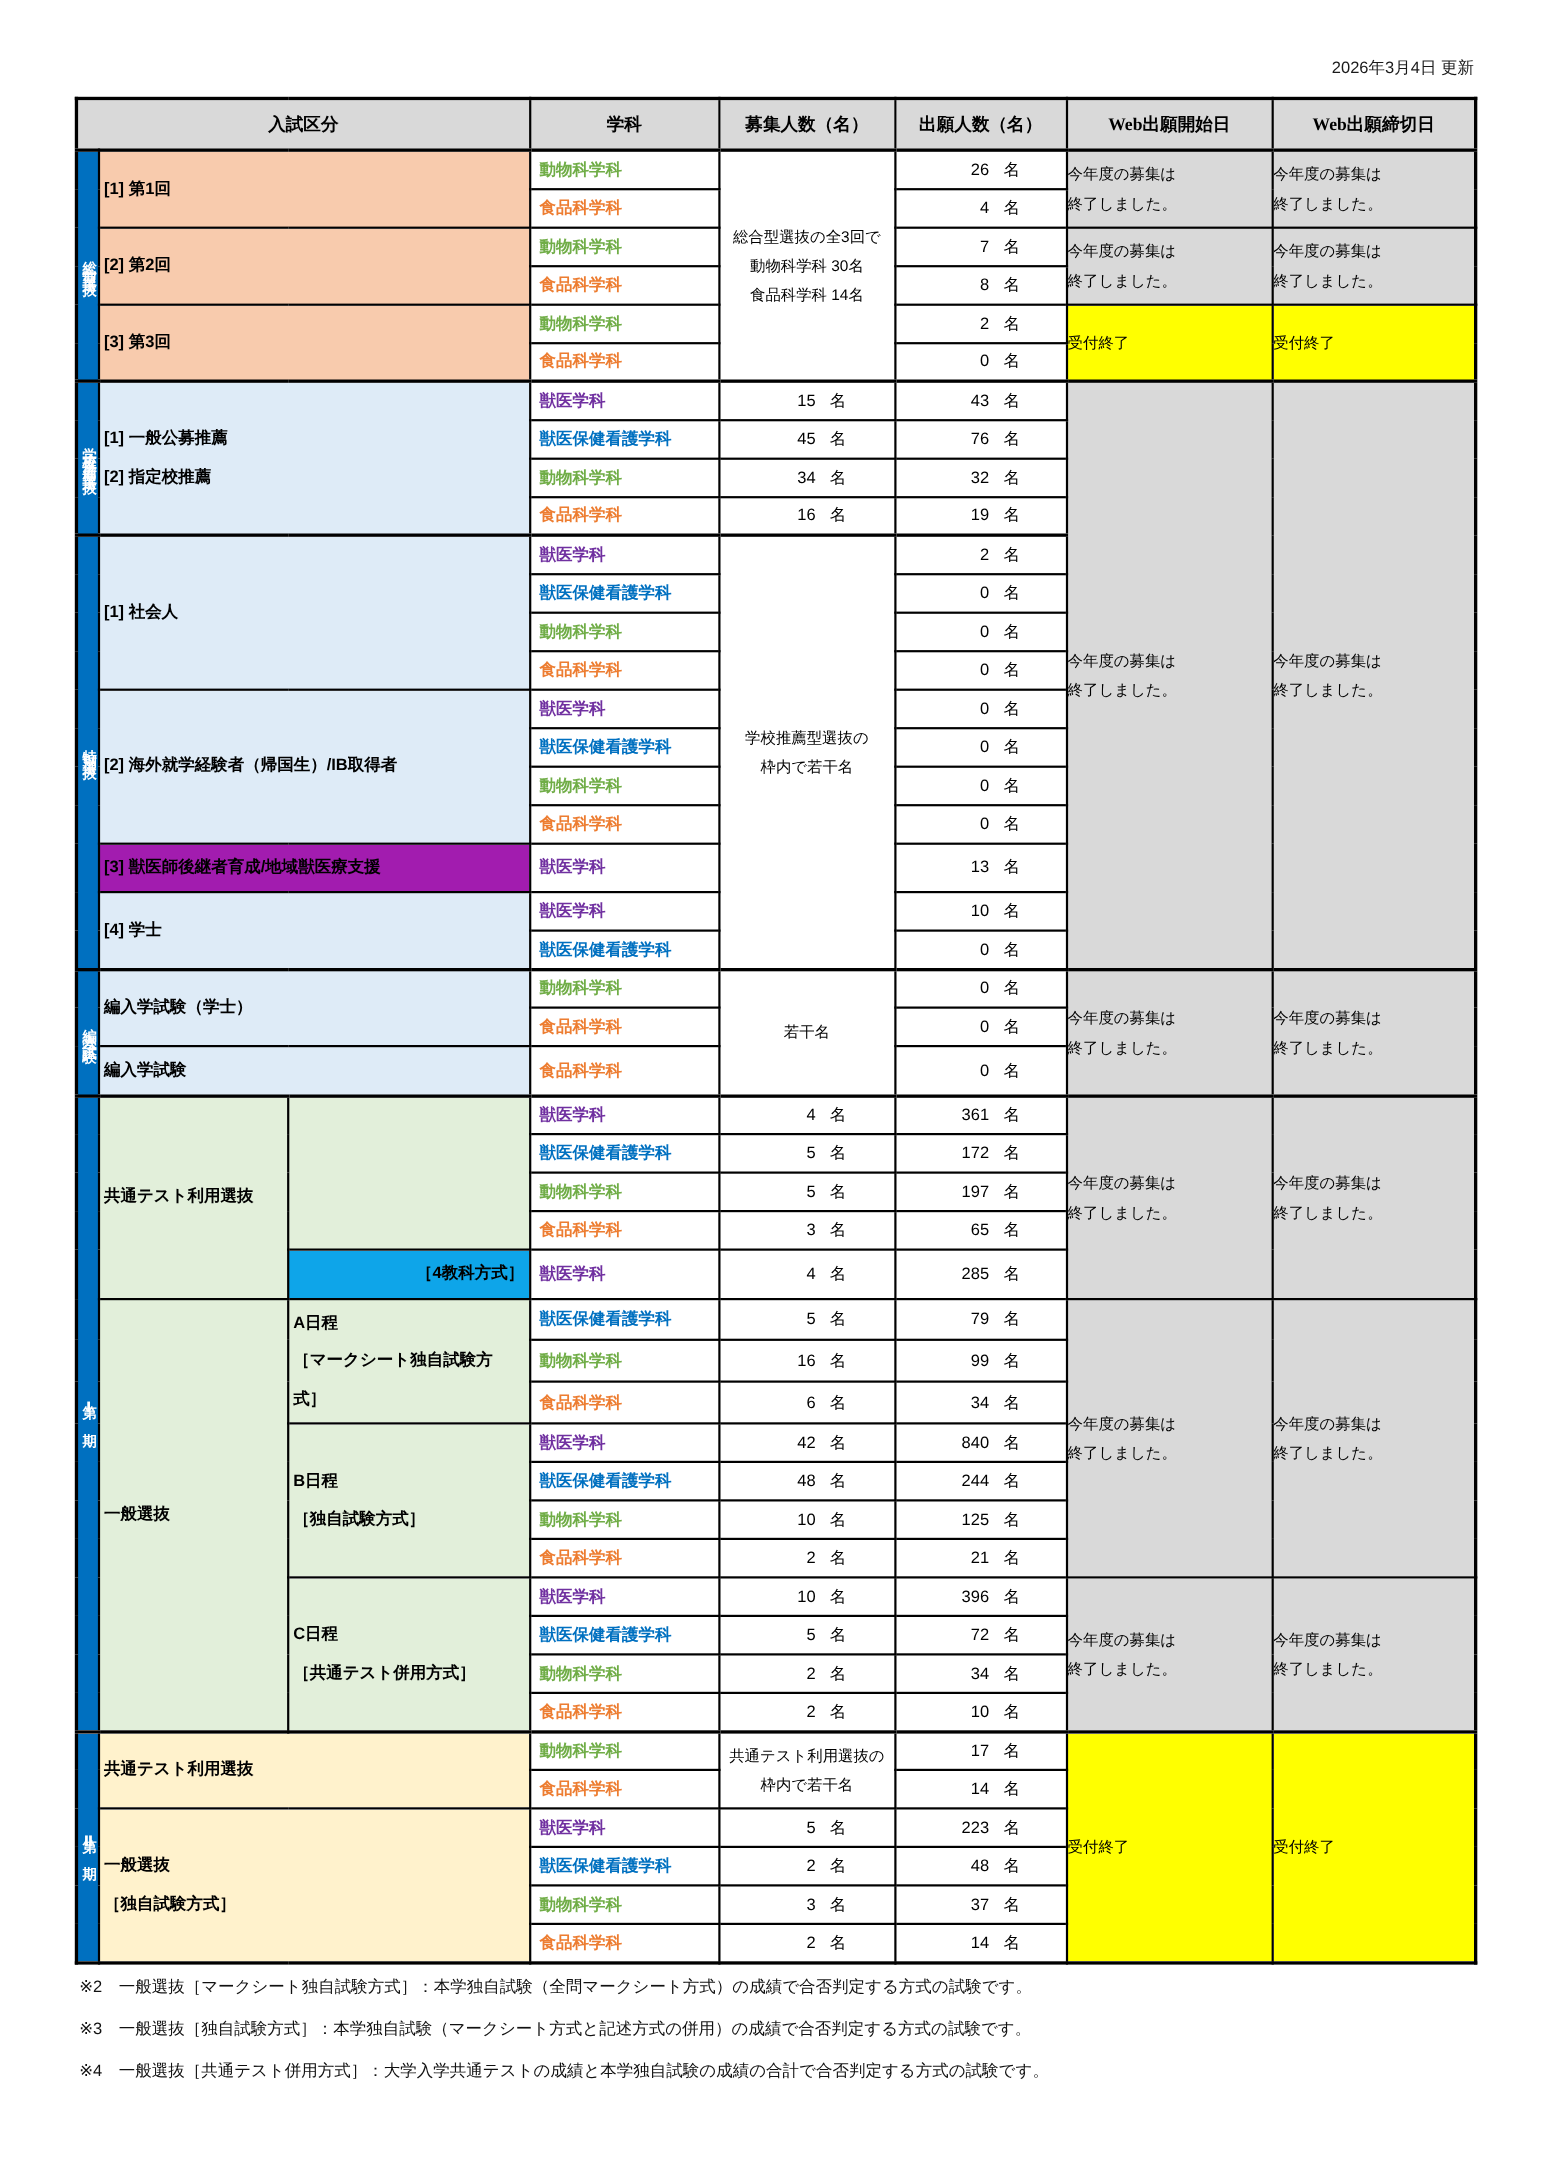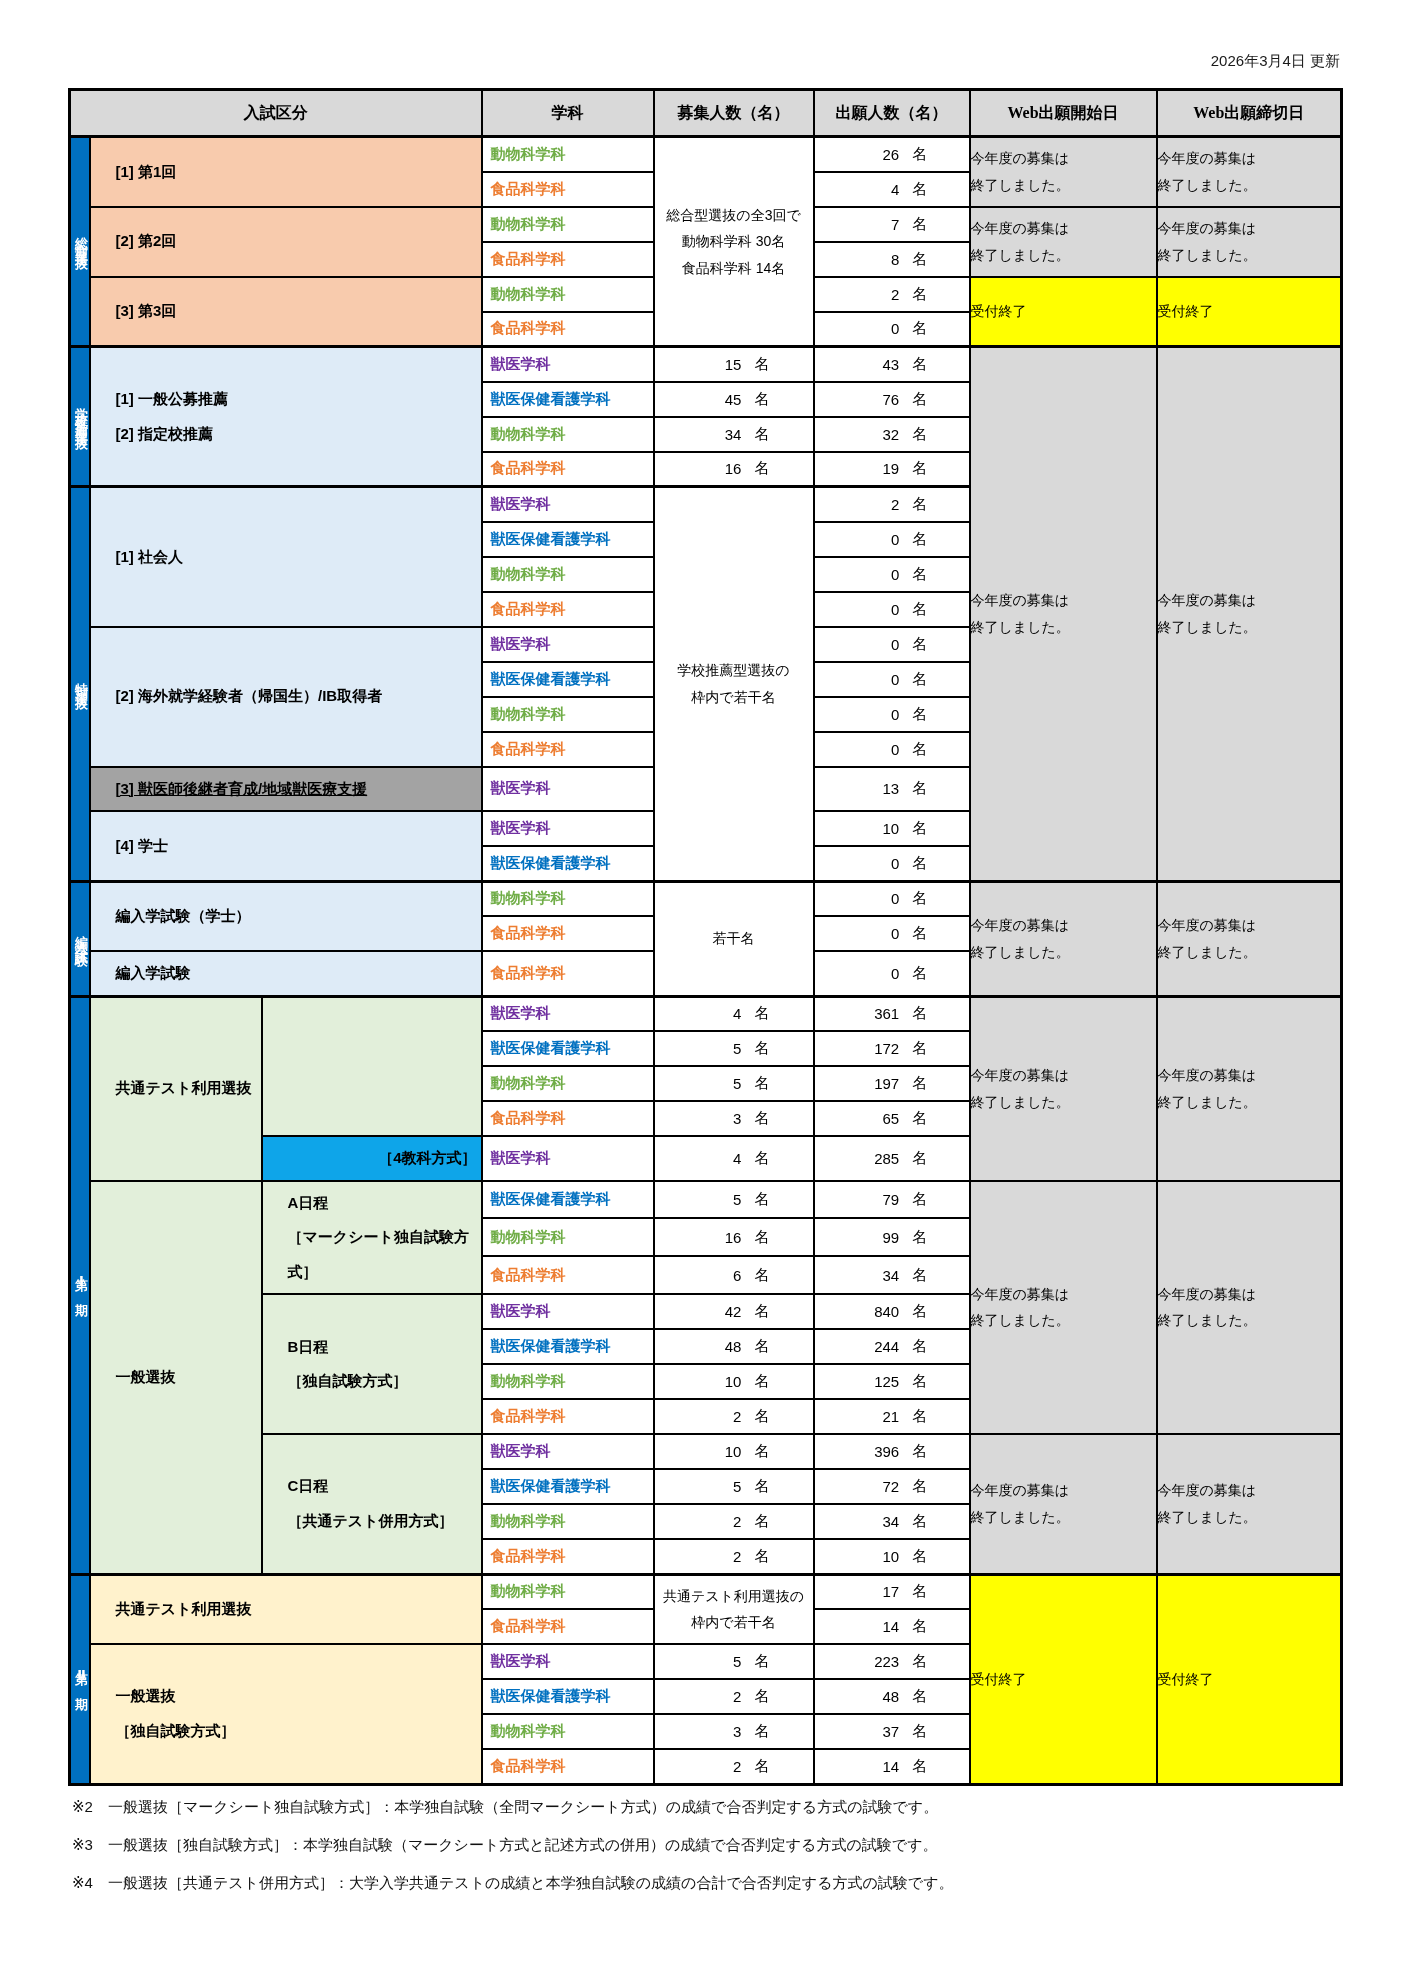--- a/index.html
+++ b/index.html
@@ -24,21 +24,21 @@
   tr.b-thin td{border-top:1px solid #a3a3a3;}
   tr.b-group td{border-top:2px solid #000;}
   tr.b-section td{border-top:3px solid #000;}
   td.sidebar{background:#0070C0;text-align:center;vertical-align:middle;}
   td.sidebar .vtext{
     writing-mode:vertical-rl;text-orientation:upright;display:inline-block;
     color:#fff;font-weight:bold;font-size:13px;letter-spacing:5px;line-height:20px;
   }
   td.cat{
     font-weight:bold;font-size:15px;text-align:left;vertical-align:middle;
-    padding:4px 4px 4px 25px;white-space:pre-line;line-height:2.3;
+    padding:4px 4px 4px 4px;white-space:pre-line;line-height:2.3;
   }
   td.dept{font-weight:bold;font-size:15px;vertical-align:middle;padding-left:8px;background:#fff;}
   td.note{
     background:#fff;font-size:14px;text-align:center;vertical-align:middle;
     white-space:pre-line;line-height:1.9;
   }
   td.web{
     font-size:14px;vertical-align:middle;
     white-space:pre-line;line-height:1.9;margin-left:16px;
   }
@@ -286,21 +286,21 @@
         <tr class="b-thin">
           <td class="dept" style="color: rgb(237, 125, 49);">食品科学科</td>
           <td class="numcell">
             <div class="numwrap">
               <span class="num">0</span>
               <span class="unit">名</span>
             </div>
           </td>
         </tr>
         <tr class="b-group">
-          <td class="cat" colspan="2" style="background: #a3a3a3; text-decoration: underline;">[3] 獣医師後継者育成/地域獣医療支援</td>
+          <td class="cat" colspan="2" style="background: #a21caf;">[3] 獣医師後継者育成/地域獣医療支援</td>
           <td class="dept" style="color: rgb(112, 48, 160);">獣医学科</td>
           <td class="numcell">
             <div class="numwrap">
               <span class="num">13</span>
               <span class="unit">名</span>
             </div>
           </td>
         </tr>
         <tr class="b-group">
           <td class="cat" rowspan="2" colspan="2" style="background: rgb(222, 235, 247);">[4] 学士</td>

